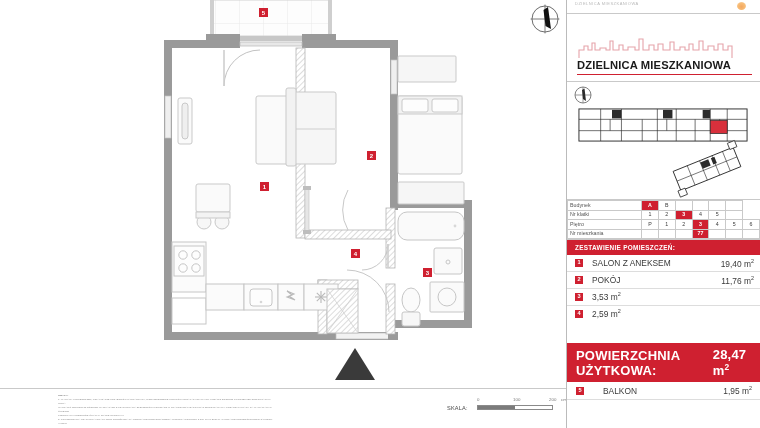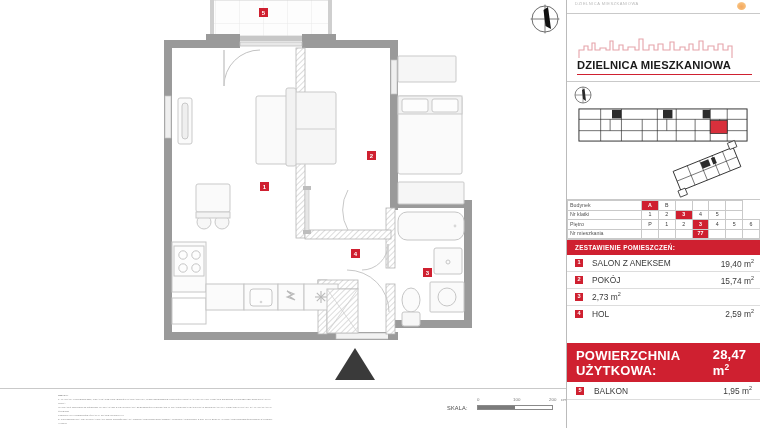--- a/index.html
+++ b/index.html
@@ -110,21 +110,21 @@
 
   
   .totals { position: absolute; left: 0; right: 0; bottom: 28px; }
   .total-main {
     background: #cf2030; color: #fff;
     display: flex; align-items: center; justify-content: space-between;
     padding: 4px 8px 4px 9px;
     font-size: 13px; font-weight: bold; letter-spacing: .2px;
   }
   .total-bal {
-    display: flex; align-items: center; gap: 10px;
+    display: flex; align-items: center; gap: 19px;
     padding: 3px 8px 3px 9px;
     border-bottom: 1px solid #ddd;
     font-size: 8.4px; color: #3a3a3a;
   }
 
   
   .bottom-strip {
     position: absolute; left: 0; bottom: 0; width: 566px; height: 40px;
     border-top: 1px solid #c9c9c9;
   }
@@ -500,31 +500,30 @@
 
       <div class="sched-row">
         <span class="rmark">1</span>
         <span class="rname">SALON Z ANEKSEM</span>
         <span class="rarea"><span>19,40</span> <span>m</span><span class="sup">2</span></span>
       </div>
 
       <div class="sched-row">
         <span class="rmark">2</span>
         <span class="rname">POKÓJ</span>
-        <span class="rarea"><span>15,74</span> <span>m</span><span class="sup">2</span></span>
+        <span class="rarea"><span>11,76</span> <span>m</span><span class="sup">2</span></span>
       </div>
 
       <div class="sched-row">
         <span class="rmark">3</span>
-        <span class="rarea"><span>2,73</span> <span>m</span><span class="sup">2</span></span>
+        <span class="rarea"><span>3,53</span> <span>m</span><span class="sup">2</span></span>
       </div>
 
       <div class="sched-row">
         <span class="rmark">4</span>
-        <span class="rname">HOL</span>
         <span class="rarea"><span>2,59</span> <span>m</span><span class="sup">2</span></span>
       </div>
     </div>
 
     <div class="totals">
       <div class="total-main">
         <span>POWIERZCHNIA UŻYTKOWA:</span>
         <span><span>28,47</span> <span>m</span><span class="sup">2</span></span>
       </div>
       <div class="total-bal">

